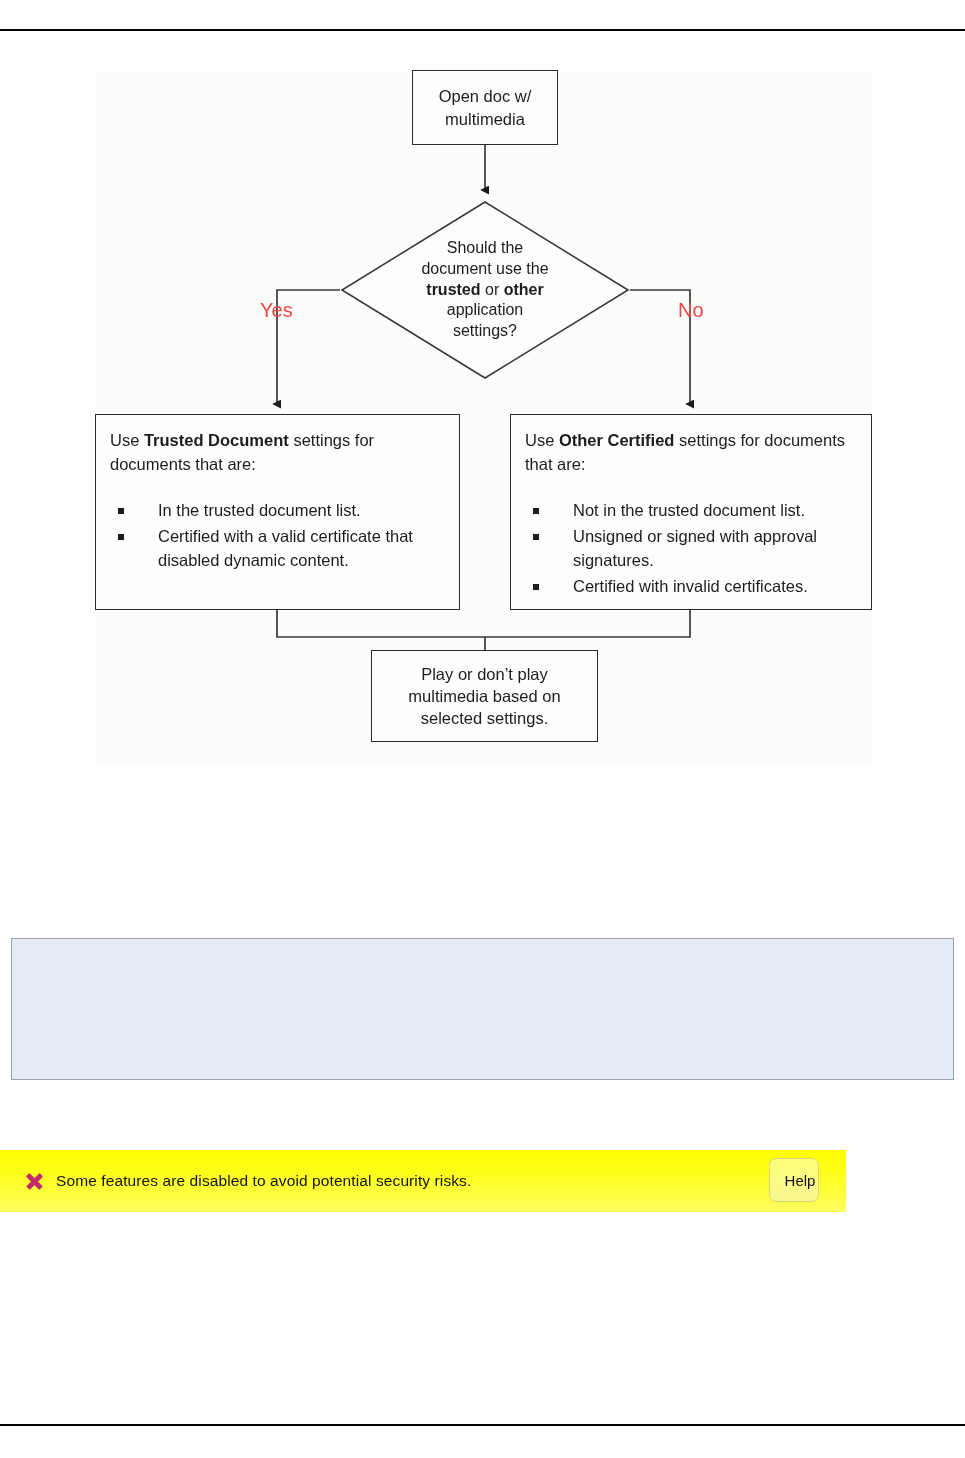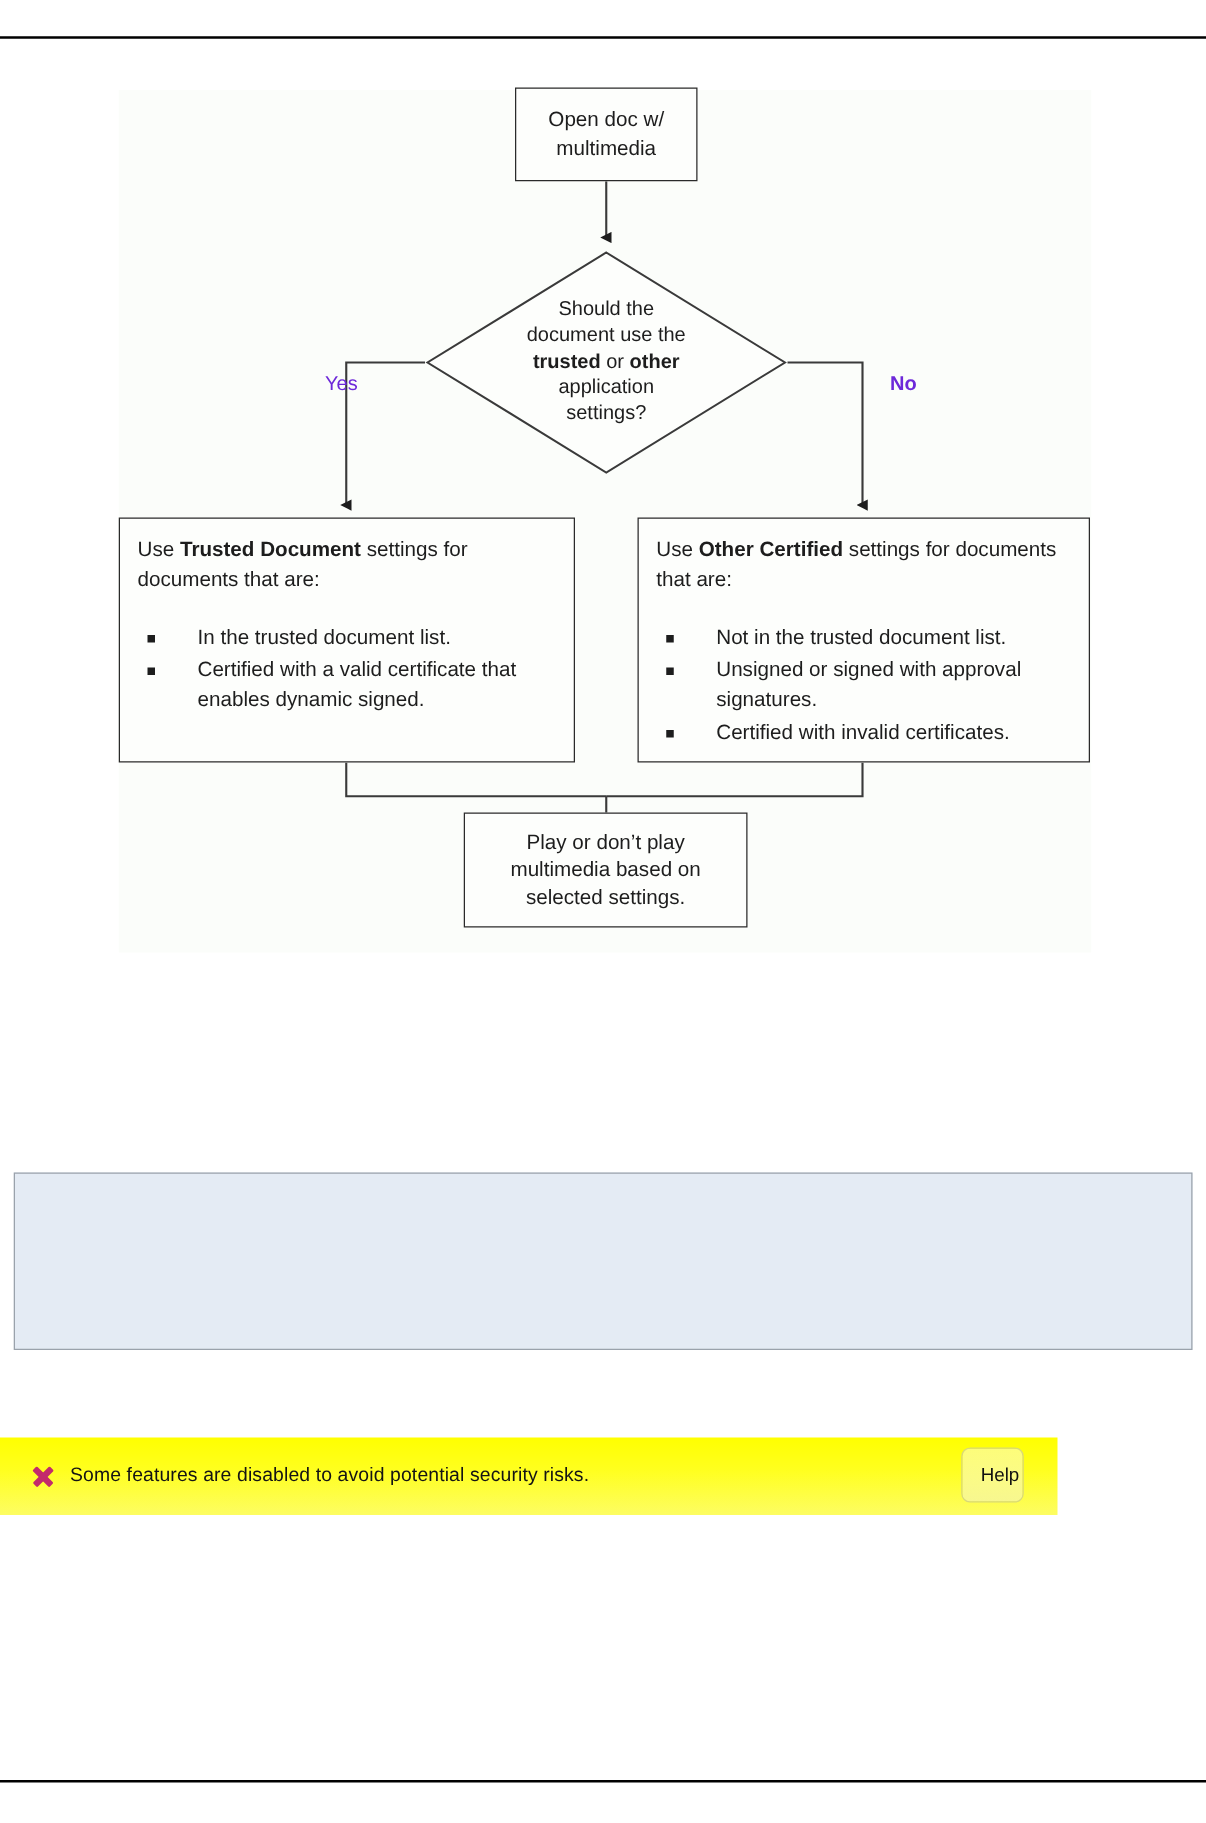--- a/index.html
+++ b/index.html
@@ -140,25 +140,25 @@
     display: flex;
     align-items: center;
     justify-content: center;
     text-align: center;
     padding: 0 8px;
   }
 
   
   .branch-label {
     position: absolute;
-    font-size: 16px;
-    color: #6d28d9;
+    font-size: 20px;
+    color: #ef4444;
   }
   #label-yes { left: 260px; top: 299px; }
-  #label-no  { left: 712px; top: 299px; font-weight: bold; }
+  #label-no  { left: 678px; top: 299px; }
 
   
   #connectors {
     position: absolute;
     left: 0;
     top: 0;
     width: 965px;
     height: 790px;
     pointer-events: none;
   }
@@ -281,21 +281,21 @@
 
   <div class="branch-label" id="label-yes">Yes</div>
   <div class="branch-label" id="label-no">No</div>
 
   <div class="node" id="node-trusted">
     <div class="node-head">
       <span>Use </span><span class="bold">Trusted Document</span><span> settings for documents that are:</span>
     </div>
     <ul class="node-list">
       <li><span class="sq"></span><span>In the trusted document list.</span></li>
-      <li><span class="sq"></span><span>Certified with a valid certificate that enables dynamic signed.</span></li>
+      <li><span class="sq"></span><span>Certified with a valid certificate that disabled dynamic content.</span></li>
     </ul>
   </div>
 
   <div class="node" id="node-other">
     <div class="node-head">
       <span>Use </span><span class="bold">Other Certified</span><span> settings for documents that are:</span>
     </div>
     <ul class="node-list">
       <li><span class="sq"></span><span>Not in the trusted document list.</span></li>
       <li><span class="sq"></span><span>Unsigned or signed with approval signatures.</span></li>

